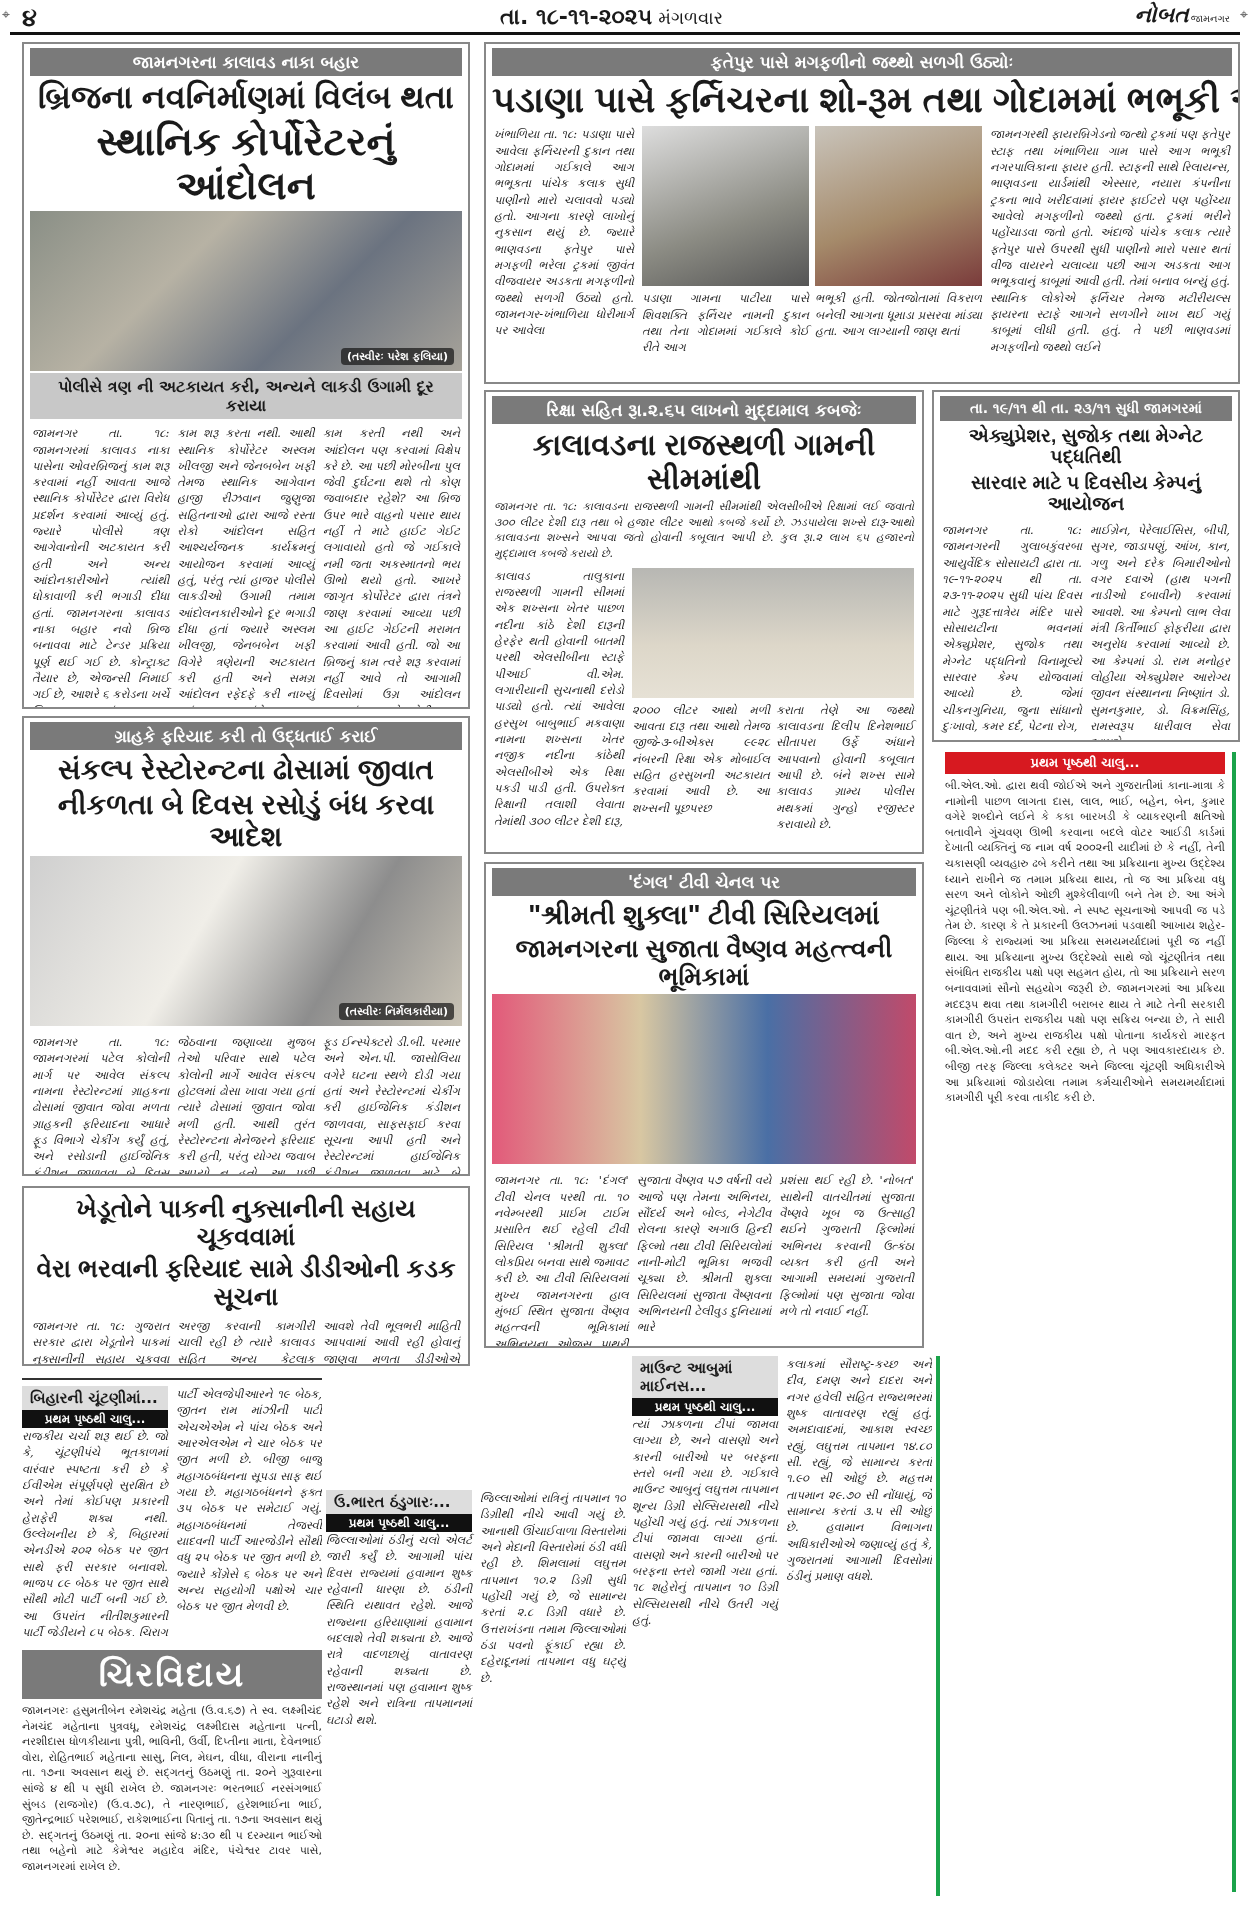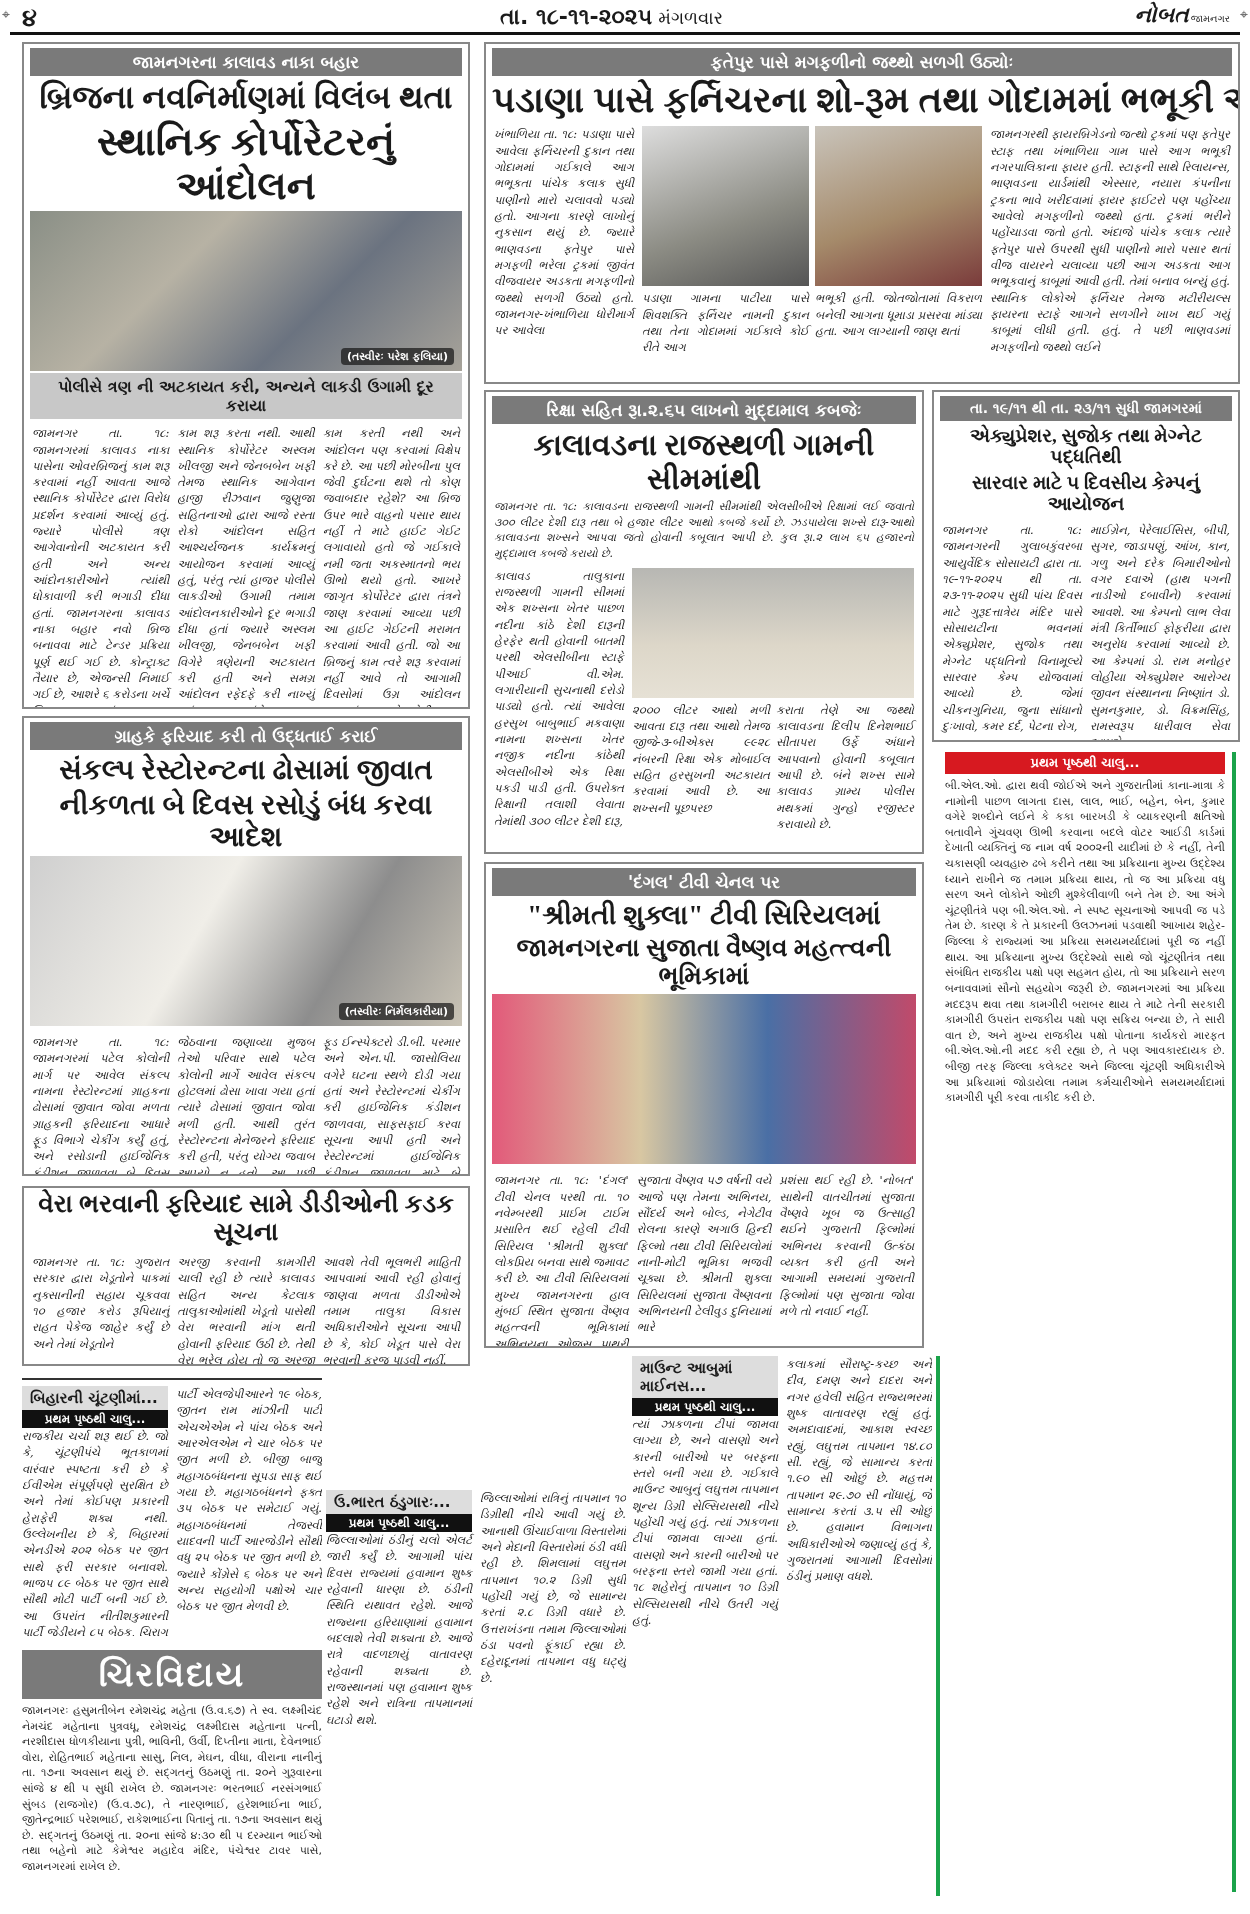--- a/index.html
+++ b/index.html
@@ -8,21 +8,21 @@
   .page-no { position: absolute; left: 22px; top: 4px; font-size: 24px; font-weight: bold; }
   .date { position: absolute; left: 500px; top: 4px; font-size: 22px; font-weight: bold; }
   .date .day { font-size: 18px; font-weight: normal; margin-left: 6px; }
   .logo { position: absolute; right: 20px; top: 2px; font-size: 22px; font-weight: bold; font-style: italic; }
   .logo small { font-size: 10px; font-weight: normal; font-style: normal; margin-left: 2px; }
   .rule { position: absolute; left: 10px; top: 32px; width: 1230px; height: 3px; background: #111; }
   .reg { position: absolute; font-size: 14px; color: #555; }
 
   .box { position: absolute; border: 2px solid #888; background: #fff; overflow: hidden; }
   .kicker { background: #7a7a7a; color: #fff; text-align: center; font-weight: bold; font-size: 17px; padding: 4px 6px; margin: 4px 6px 2px; }
-  .headline { text-align: center; font-weight: bold; font-family: Liberation Serif, serif; line-height: 1.12; padding: 2px 6px; }
+  .headline { text-align: center; font-weight: bold; font-family: Liberation Sans, sans-serif; line-height: 1.12; padding: 2px 6px; }
   .photo { background: linear-gradient(135deg,#8a8f86 0%,#b7b2a4 35%,#6b7380 65%,#a7a39a 100%); position: relative; margin: 2px 6px; }
   .photo .credit { position: absolute; right: 8px; bottom: 6px; background: rgba(20,20,20,.7); color: #fff; font-size: 11px; font-weight: bold; padding: 2px 6px; border-radius: 4px; }
   .subhead-bar { background: #c8c8c8; font-weight: bold; font-size: 16px; padding: 4px 6px; margin: 0 6px; text-align: center; }
   .cols { display: flex; gap: 8px; padding: 6px 8px; }
   .col { flex: 1; font-family: "DejaVu Serif", serif; font-style: italic; font-size: 11.5px; line-height: 1.42; text-align: justify; }
   .continued { position: absolute; }
   .cont-title { background: #ddd; font-weight: bold; font-size: 15px; padding: 3px 8px; }
   .cont-bar { background: #111; color: #fff; font-weight: bold; font-size: 12px; padding: 2px 6px; text-align: center; }
   .red-bar { background: #d71920; color: #fff; font-weight: bold; font-size: 13px; padding: 3px 6px; text-align: center; }
   .green-rule { position: absolute; width: 4px; background: #1aa34a; }
@@ -127,20 +127,21 @@
   <div class="headline" style="font-size:25px;">જામનગરના સુજાતા વૈષ્ણવ મહત્ત્વની ભૂમિકામાં</div>
   <div class="photo" style="height:170px;background:linear-gradient(90deg,#e25a7a,#d8c7a2 35%,#4a6fa5 65%,#c14a6a);"></div>
   <div class="cols">
     <div class="col">જામનગર તા. ૧૮: 'દંગલ' ટીવી ચેનલ પરથી તા. ૧૦ નવેમ્બરથી પ્રાઈમ ટાઈમ પ્રસારિત થઈ રહેલી ટીવી સિરિયલ 'શ્રીમતી શુક્લા' લોકપ્રિય બનવા સાથે જમાવટ કરી છે. આ ટીવી સિરિયલમાં મુખ્ય જામનગરના હાલ મુંબઈ સ્થિત સુજાતા વૈષ્ણવ મહત્ત્વની ભૂમિકામાં અભિનયના ઓજસ પાથરી રહ્યા છે. સુજાતા વૈષ્ણવ આ ટીવી સિરિયલમાં સેકન્ડ લીડ રોલ ભજવી રહ્યા છે. તેમના ઝળહળતા અભિનય તેઓ સિરિયલમાં દરેક સીનમાં અલગ અલગ પ્રભાવ વ્યક્ત કરી રહ્યા છે. અને ઉલ્લેખનીય છે કે,</div>
     <div class="col">સુજાતા વૈષ્ણવ ૫૭ વર્ષની વયે આજે પણ તેમના અભિનય, સૌંદર્ય અને બોલ્ડ, નેગેટીવ રોલના કારણે અગાઉ હિન્દી ફિલ્મો તથા ટીવી સિરિયલોમાં નાની-મોટી ભૂમિકા ભજવી ચૂક્યા છે. શ્રીમતી શુક્લા સિરિયલમાં સુજાતા વૈષ્ણવના અભિનયની ટેલીવુડ દુનિયામાં ભારે</div>
     <div class="col">પ્રશંસા થઈ રહી છે. 'નોબત' સાથેની વાતચીતમાં સુજાતા વૈષ્ણવે ખૂબ જ ઉત્સાહી થઈને ગુજરાતી ફિલ્મોમાં અભિનય કરવાની ઉત્કંઠા વ્યક્ત કરી હતી અને આગામી સમયમાં ગુજરાતી ફિલ્મોમાં પણ સુજાતા જોવા મળે તો નવાઈ નહીં.</div>
   </div>
 </div>
 
 <div class="box" style="left:22px;top:1186px;width:448px;height:180px;">
+  <div class="headline" style="font-size:25px;padding-top:6px;">ખેડૂતોને પાકની નુક્સાનીની સહાય ચૂકવવામાં</div>
   <div class="headline" style="font-size:25px;">વેરા ભરવાની ફરિયાદ સામે ડીડીઓની કડક સૂચના</div>
   <div class="cols">
     <div class="col">જામનગર તા. ૧૮: ગુજરાત સરકાર દ્વારા ખેડૂતોને પાકમાં નુક્સાનીની સહાય ચૂકવવા ૧૦ હજાર કરોડ રૂપિયાનું રાહત પેકેજ જાહેર કર્યું છે અને તેમાં ખેડૂતોને</div>
     <div class="col">અરજી કરવાની કામગીરી ચાલી રહી છે ત્યારે કાલાવડ સહિત અન્ય કેટલાક તાલુકાઓમાંથી ખેડૂતો પાસેથી વેરા ભરવાની માંગ થતી હોવાની ફરિયાદ ઉઠી છે. તેથી વેરા ભરેલ હોય તો જ અરજી સ્વીકારવામાં</div>
     <div class="col">આવશે તેવી ભૂલભરી માહિતી આપવામાં આવી રહી હોવાનું જાણવા મળતા ડીડીઓએ તમામ તાલુકા વિકાસ અધિકારીઓને સૂચના આપી છે કે, કોઈ ખેડૂત પાસે વેરા ભરવાની ફરજ પાડવી નહીં.</div>
   </div>
 </div>
 
 <div class="hline" style="left:22px;top:1378px;width:300px;"></div>
 

